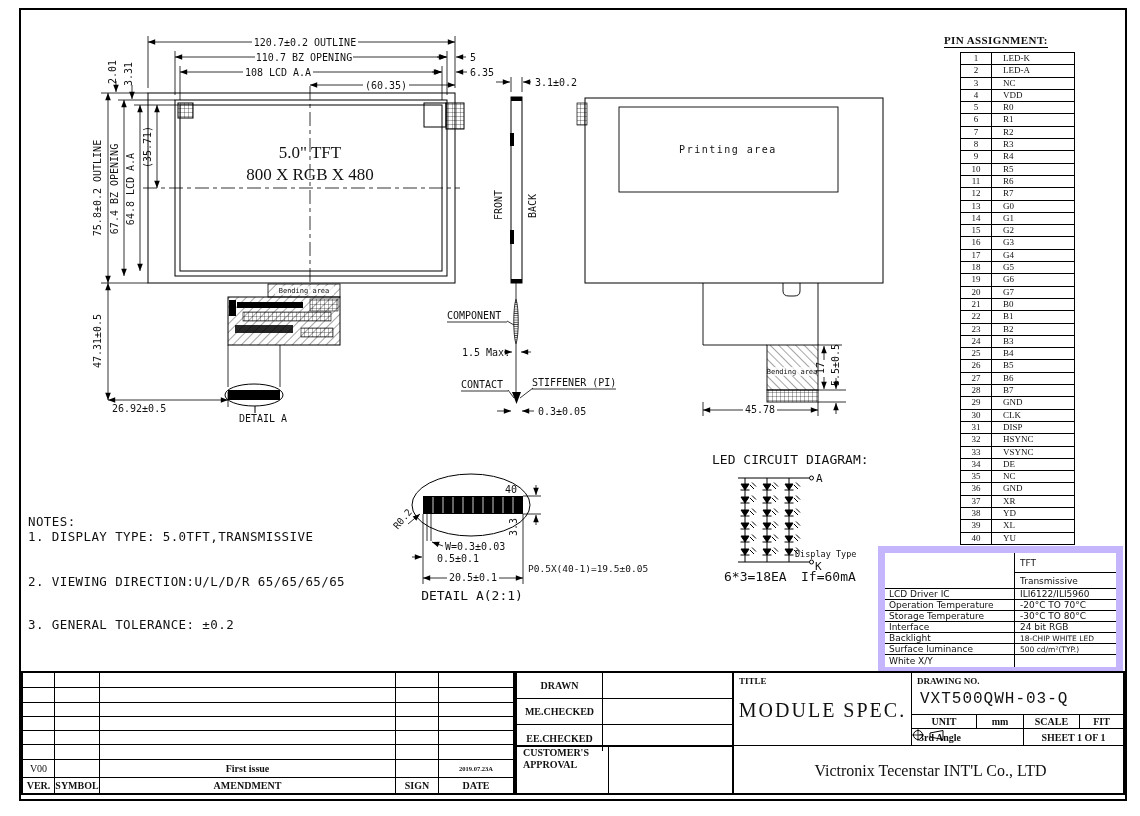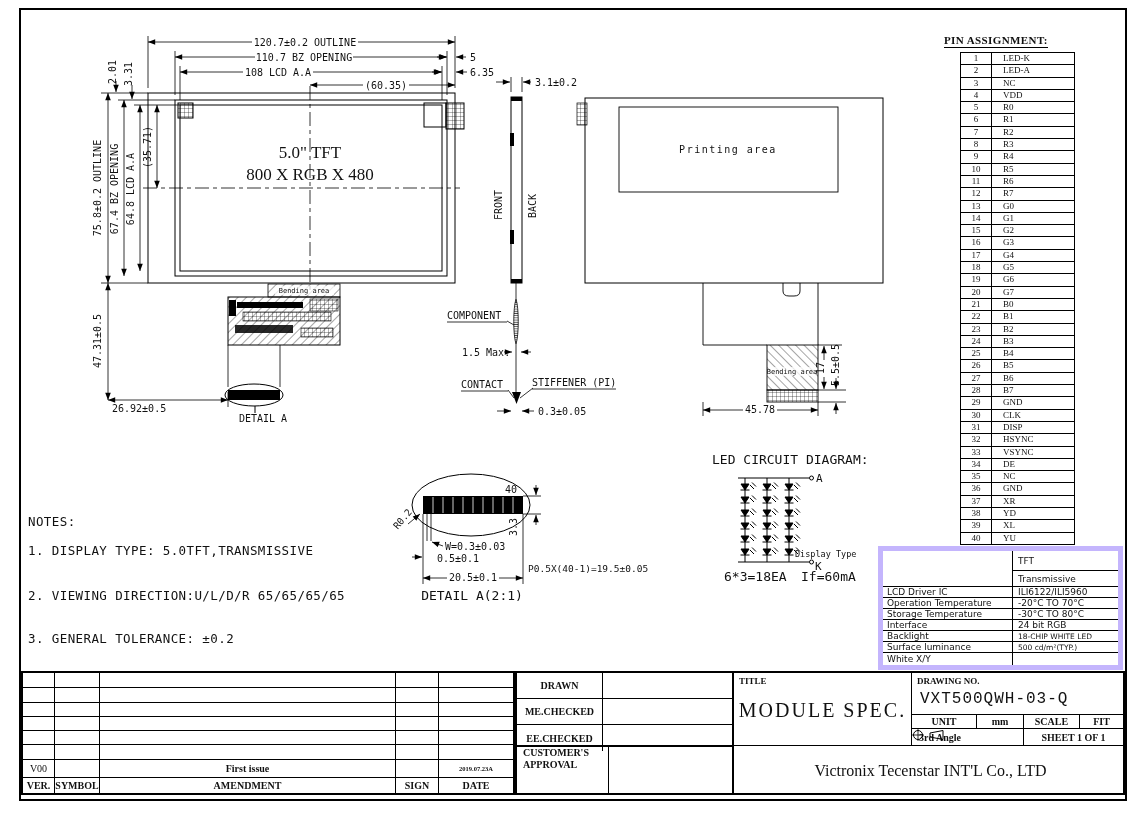--- a/index.html
+++ b/index.html
@@ -17,34 +17,34 @@
   .mid{text-anchor:middle;}
   .abs{position:absolute;box-sizing:border-box;}
   
   .pin-head{left:944px;top:34px;font:bold 11px "Liberation Serif",serif;border-bottom:1.5px solid #000;padding-bottom:1px;letter-spacing:.4px;}
   .pin-table{left:960px;top:52px;width:115px;border:1px solid #000;background:#fff;}
   .pin-row{display:flex;height:11.3px;line-height:11.4px;font:9px "Liberation Serif",serif;}
   .pin-row + .pin-row{border-top:1px solid #000;}
   .pin-num{width:30px;border-right:1px solid #000;text-align:center;}
   .pin-name{flex:1;padding-left:11px;}
   
-  .spec{left:878px;top:546px;width:245px;border:5px solid #c4b5fd;background:#fff;font:9px "DejaVu Sans",sans-serif;}
+  .spec{left:878px;top:546px;width:245px;border:7px solid #c4b5fd;background:#fff;font:9px "DejaVu Sans",sans-serif;}
   .spec-row{display:flex;height:11px;}
   .spec-row:nth-child(1){height:20px;}
   .spec-row:nth-child(2){height:16px;}
   .spec-row:nth-child(9){height:12px;}
   .sl,.sv{box-sizing:border-box;display:flex;align-items:center;}
   .sl{width:130px;border-right:1px solid #000;border-bottom:1px solid #000;padding-left:4px;}
   .sv{flex:1;border-bottom:1px solid #000;padding-left:5px;}
   .spec-row:nth-child(1) .sl{border-bottom:none;}
   .spec-row:nth-child(9) .sl,.spec-row:nth-child(9) .sv{border-bottom:none;}
   .spec-row:nth-child(7) .sv,.spec-row:nth-child(8) .sv{font-size:7.5px;}
   
   .notes{left:28px;top:514px;font:12.5px "DejaVu Sans Mono",monospace;letter-spacing:.4px;}
-  .notes .nt{margin-bottom:14px;}
+  .notes .nt{}
   .notes .n1{margin-bottom:30px;}
   .notes .n2{margin-bottom:28px;}
   
   .rev{left:21px;top:671px;width:494px;height:124px;border:2px solid #000;background:#fff;
        display:grid;grid-template-columns:32px 45px 296px 43px 1fr;grid-template-rows:repeat(6,14.3px) 18px 1fr;}
   .rev>*{border-right:1px solid #000;border-top:1px solid #000;display:flex;align-items:center;justify-content:center;
          font:10px "Liberation Serif",serif;}
   .rev>*:nth-child(5n){border-right:none;}
   .rev>*:nth-child(-n+5){border-top:none;}
   .rev .b{font-weight:bold;}

